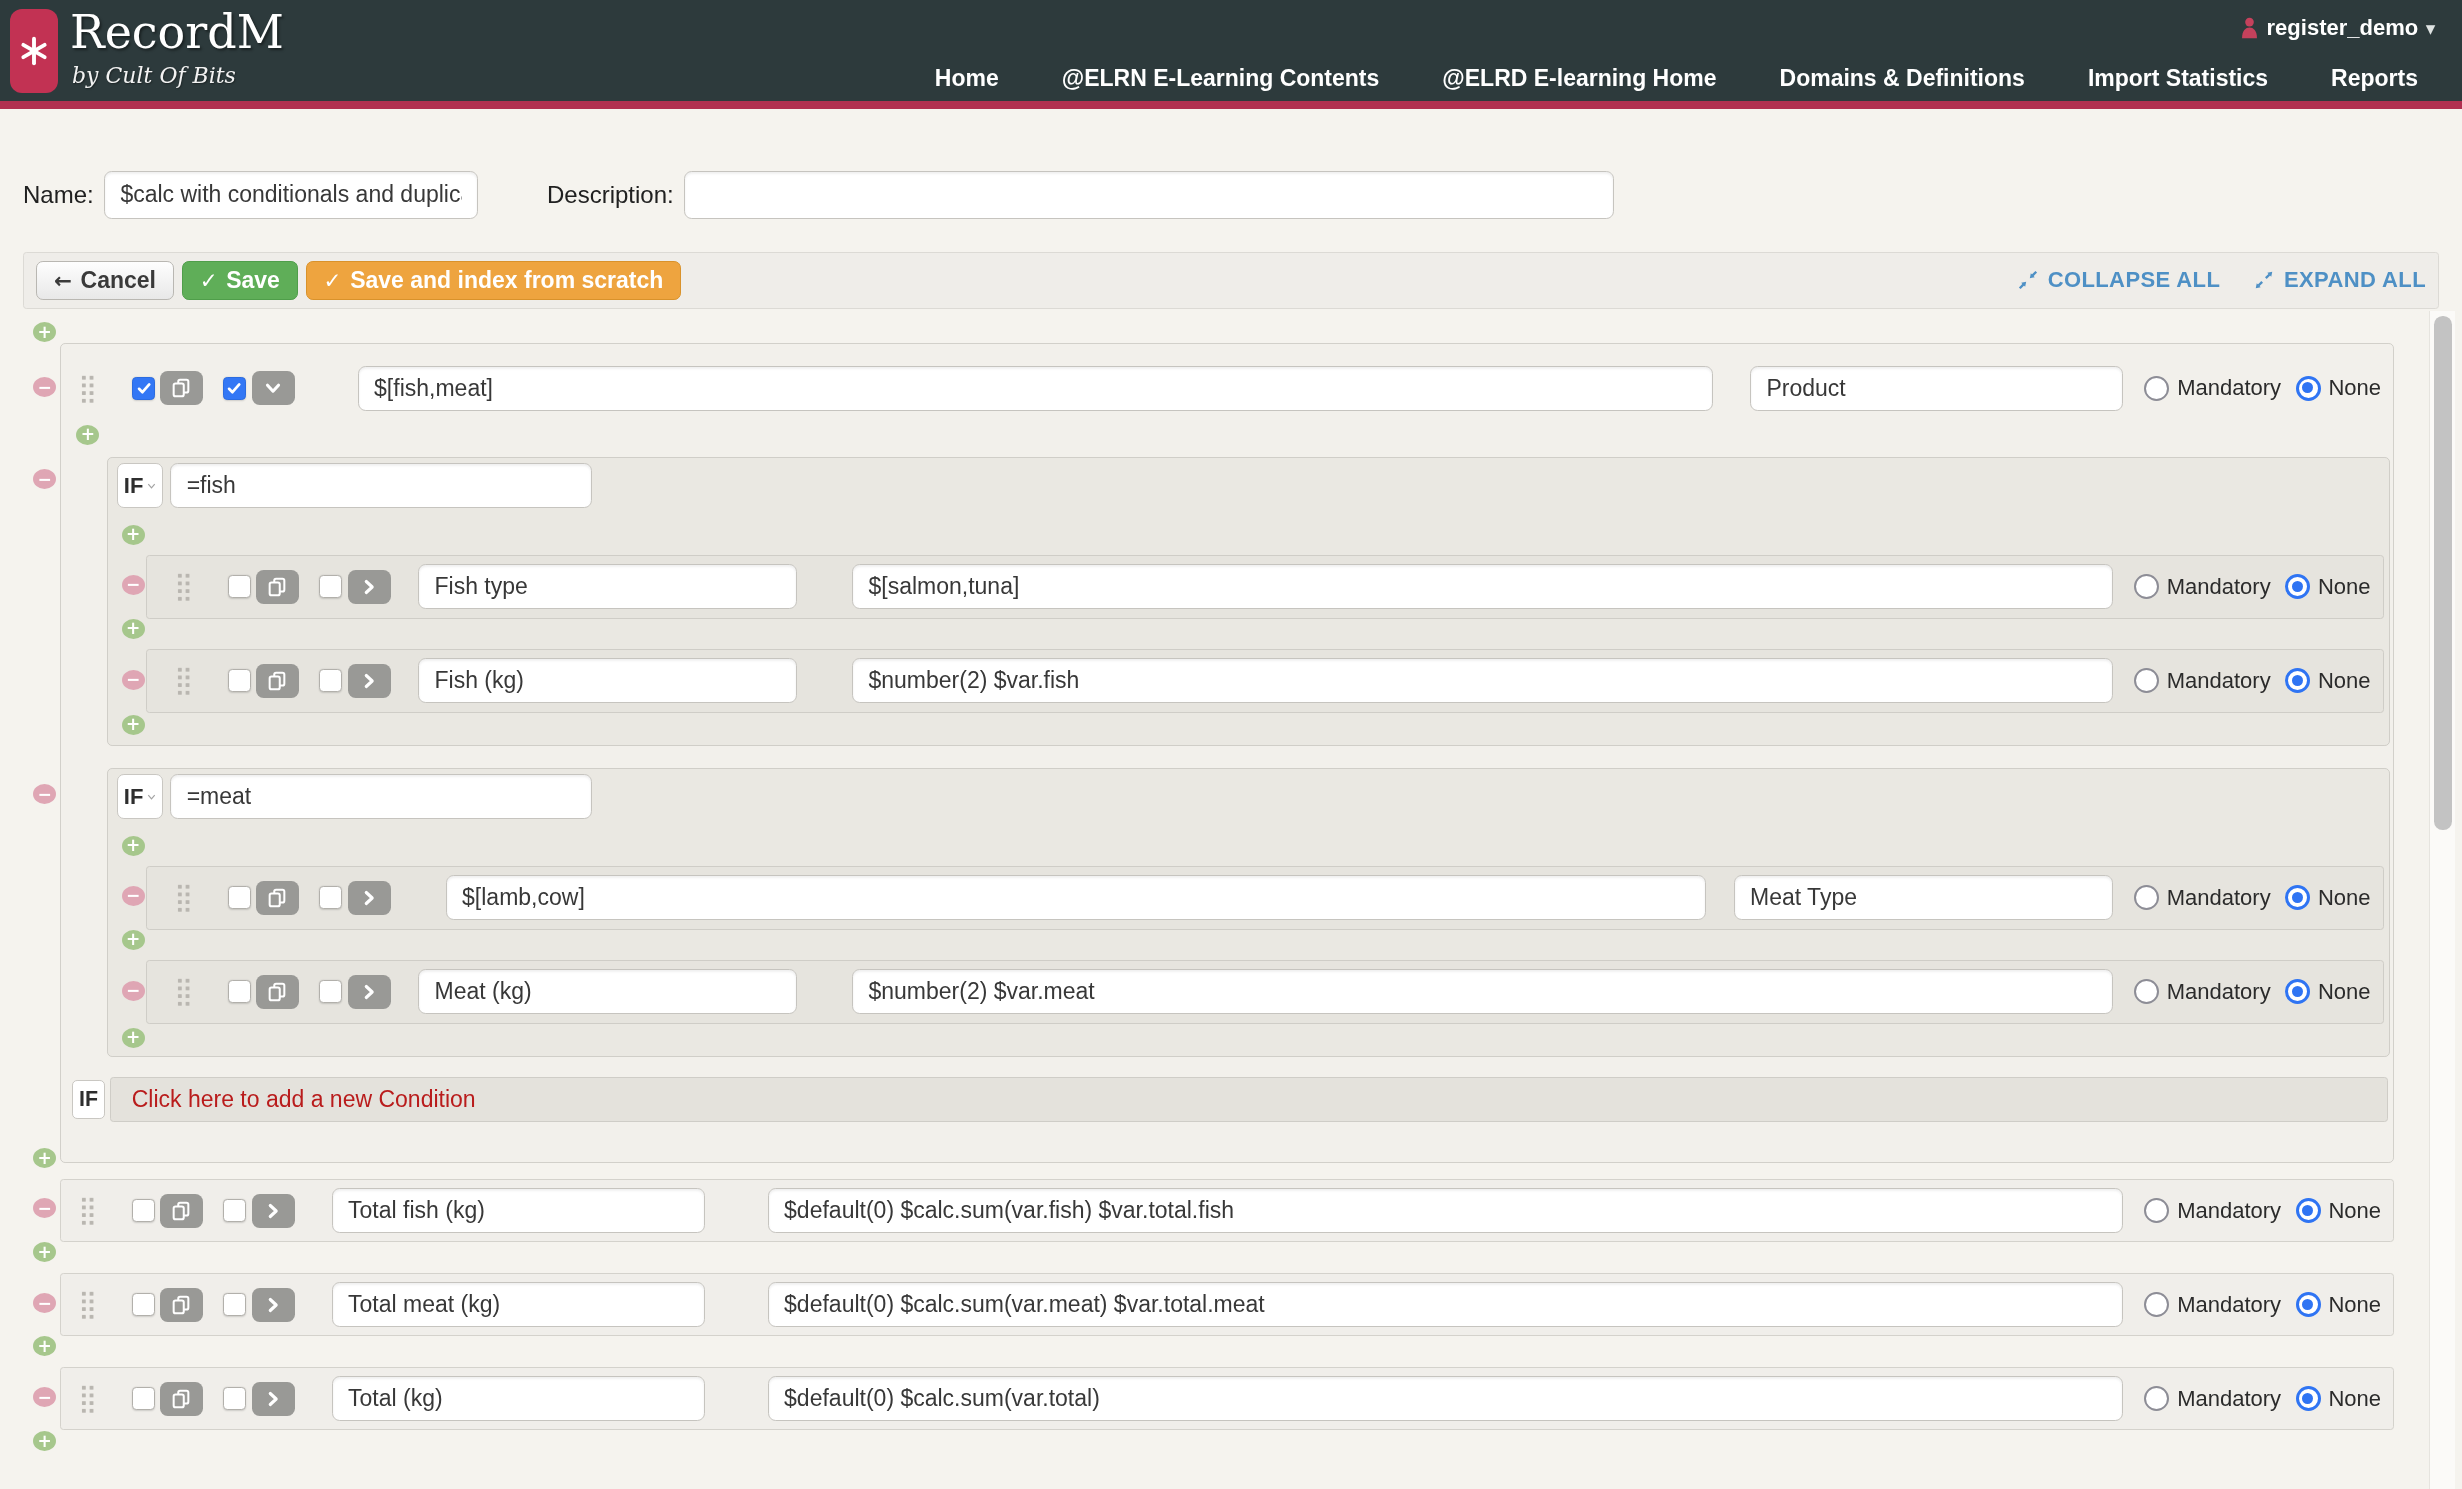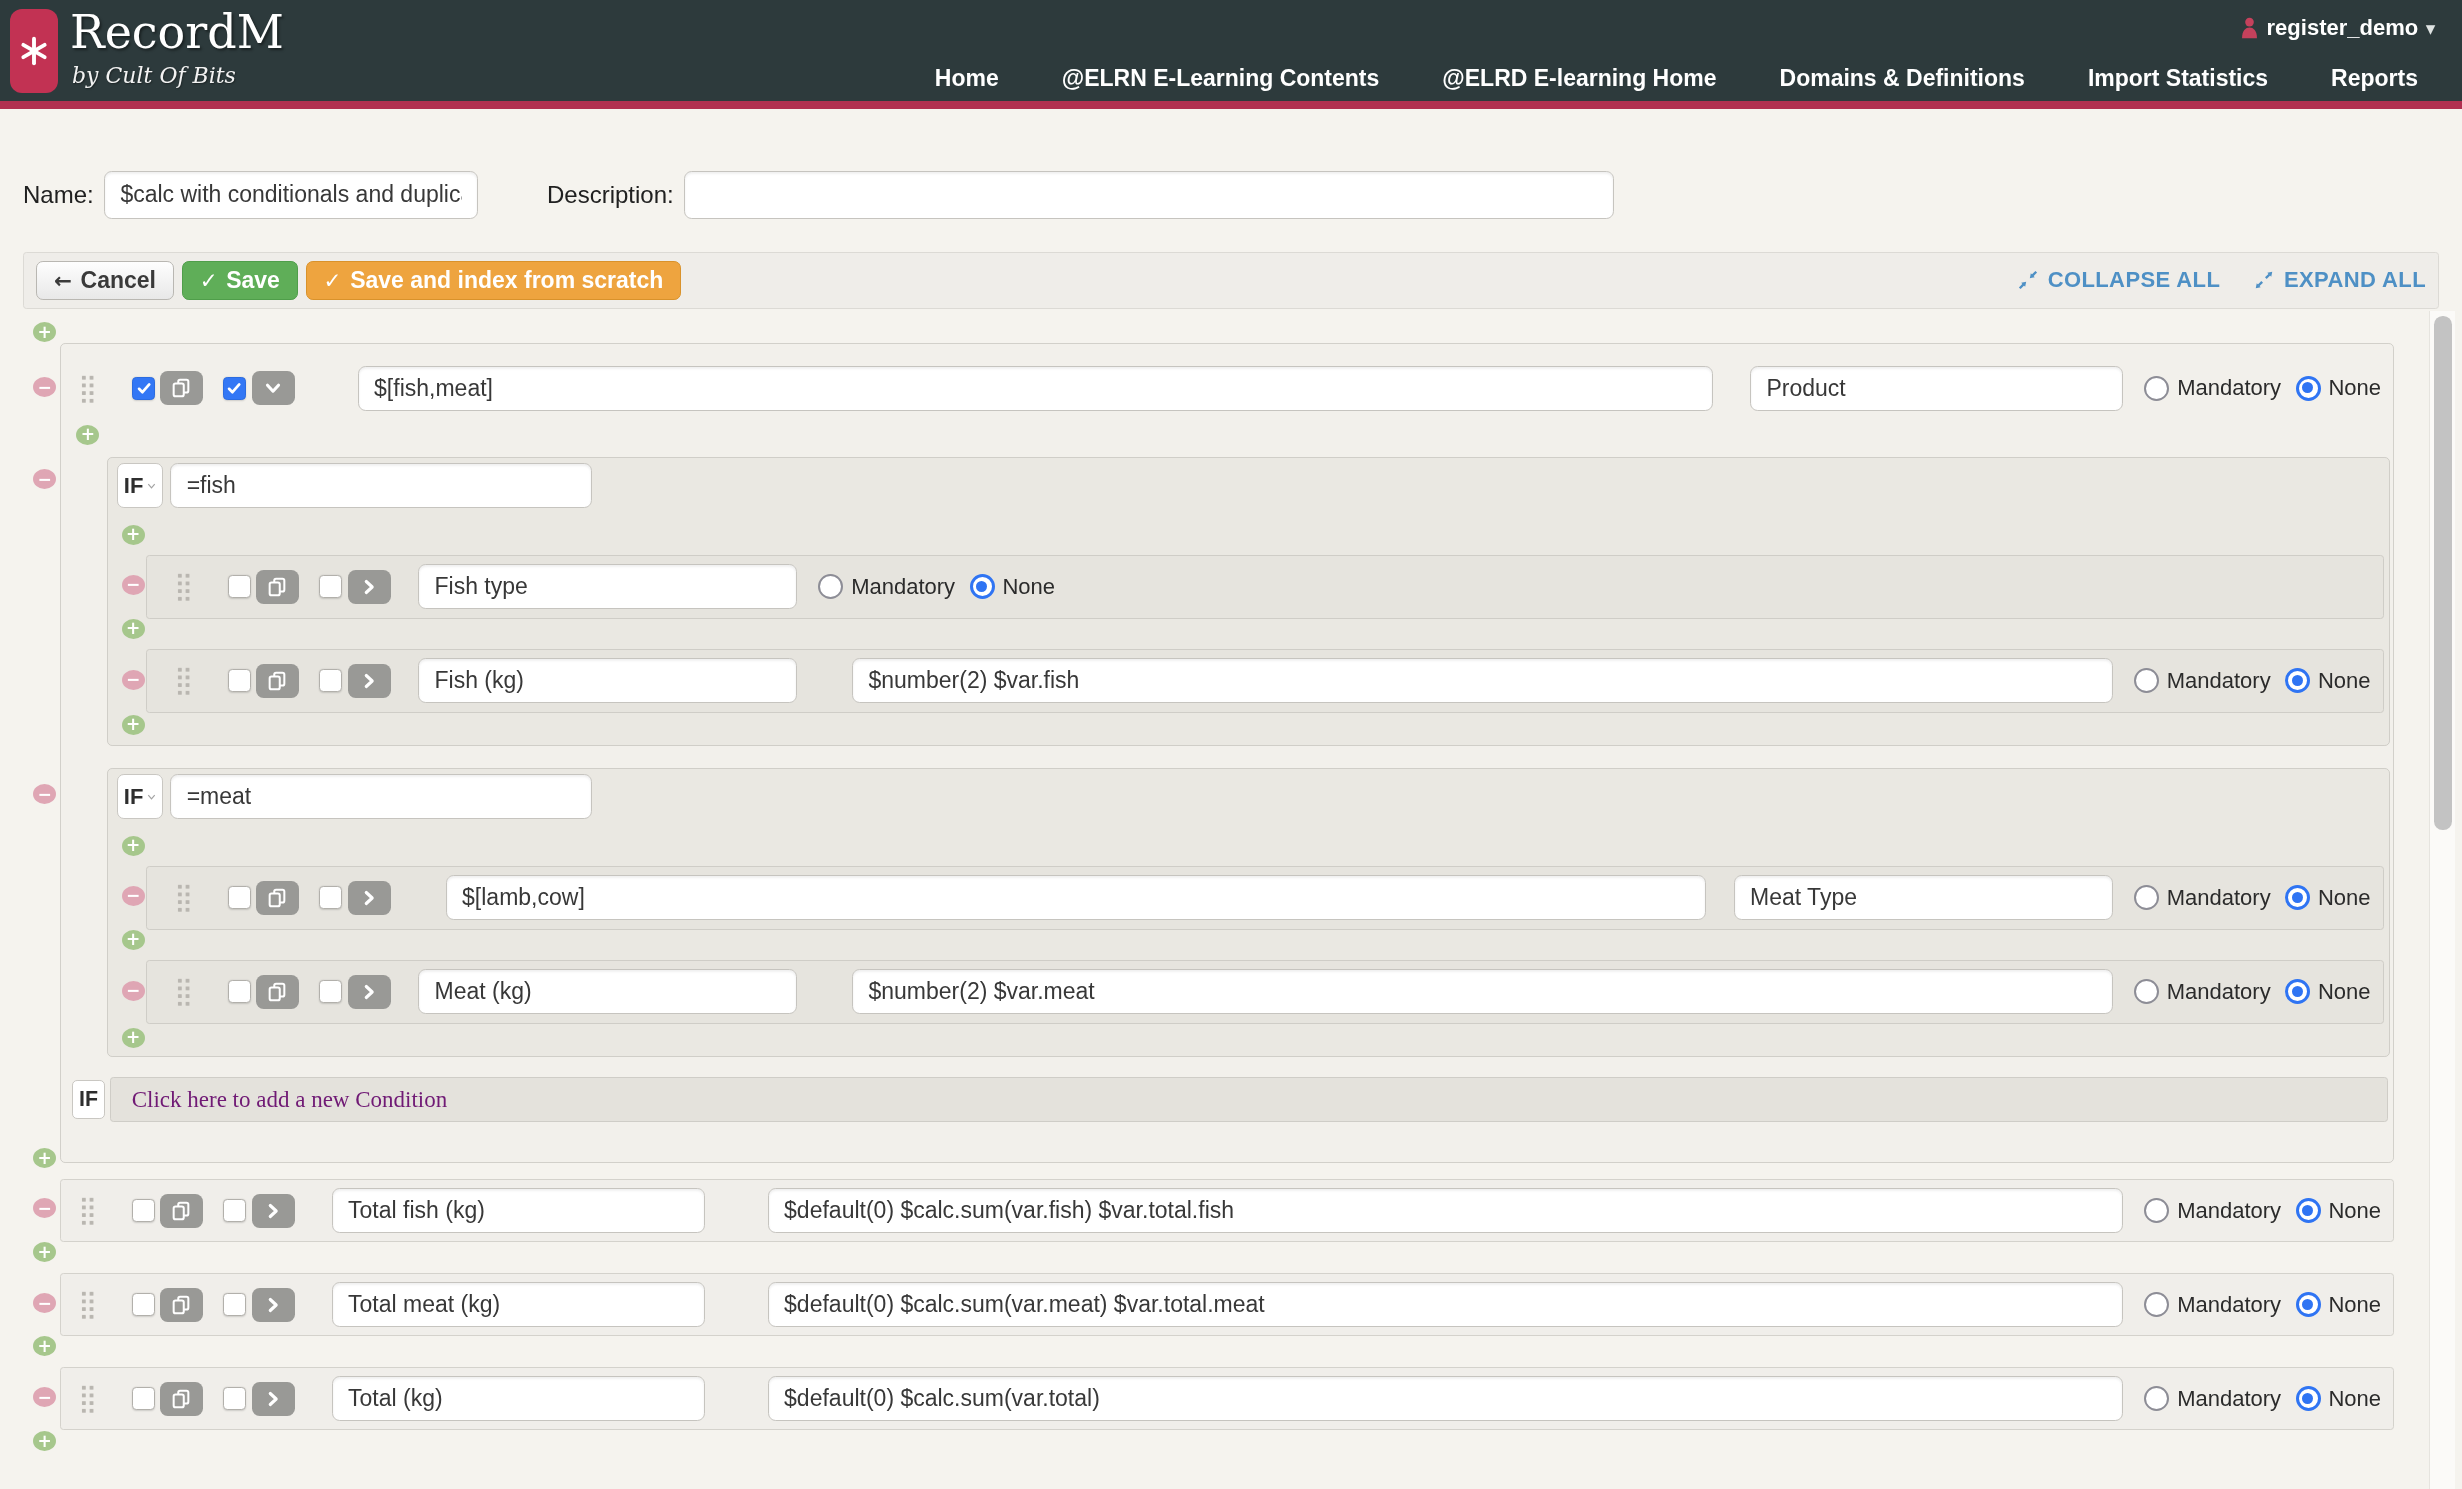--- a/index.html
+++ b/index.html
@@ -109,21 +109,21 @@
     border-radius:50%; background:#2f74f3; }
   .rlbl { font-size:22px; color:#2b2b2b; margin-left:7.7px; }
   .rlbl.first { margin-right:14.6px; }
 
   .add-cond { position:absolute; left:11px; right:5.1px; top:733px; display:flex;
     align-items:center; gap:5.1px; }
   .mini-if { width:33px; height:39px; background:#fff; border:0.9px solid #c9c7c2; border-radius:5.1px;
     font-size:21.4px; font-weight:700; color:#2e2e2e; display:flex; align-items:center;
     justify-content:center; cursor:pointer; font-family:"Liberation Sans",sans-serif; }
   .cond-strip { flex:1; height:45px; background:#e4e2dc; border:0.9px solid #cfcdc7; border-radius:3.4px;
-    font-size:23px; color:#701a75; line-height:43px; padding-left:20.6px; cursor:pointer;font-family:Liberation Serif, serif; }
+    font-size:23px; color:#b91c1c; line-height:43px; padding-left:20.6px; cursor:pointer; }
 
   
   .scroll-track { position:absolute; right:6.9px; top:311px; bottom:0; width:26px;
     background:#fbfaf8; border-left:0.9px solid #e6e4df; }
   .scroll-thumb { position:absolute; left:3.4px; top:5.1px; width:18px; height:514px;
     background:#c3c3c3; border-radius:8.6px; cursor:pointer; }
 </style>
 </head>
 <body>
 
@@ -277,20 +277,21 @@
               <rect class="front" x="4" y="7" width="11" height="14" rx="2"></rect>
             </svg>
         </button>
         <span class="cb second"></span>
         <button class="gbtn chev right">
           <svg viewBox="0 0 24 24">
               <polyline points="6,9 12,15.5 18,9"></polyline>
             </svg>
         </button>
         <input class="inp h53 label-inp" value="Fish type" style="">
+        <input class="inp h53 value-inp" value="$[salmon,tuna]" style="">
         <span class="radios">
           <span class="radio"></span>
           <span class="rlbl first">Mandatory</span>
           <span class="radio sel"></span>
           <span class="rlbl">None</span>
         </span>
       </div>
 
       <button class="marker plus" style="left:13.7px; top:161px;">+</button>
       <button class="marker minus" style="left:13.7px; top:212px;">−</button>

